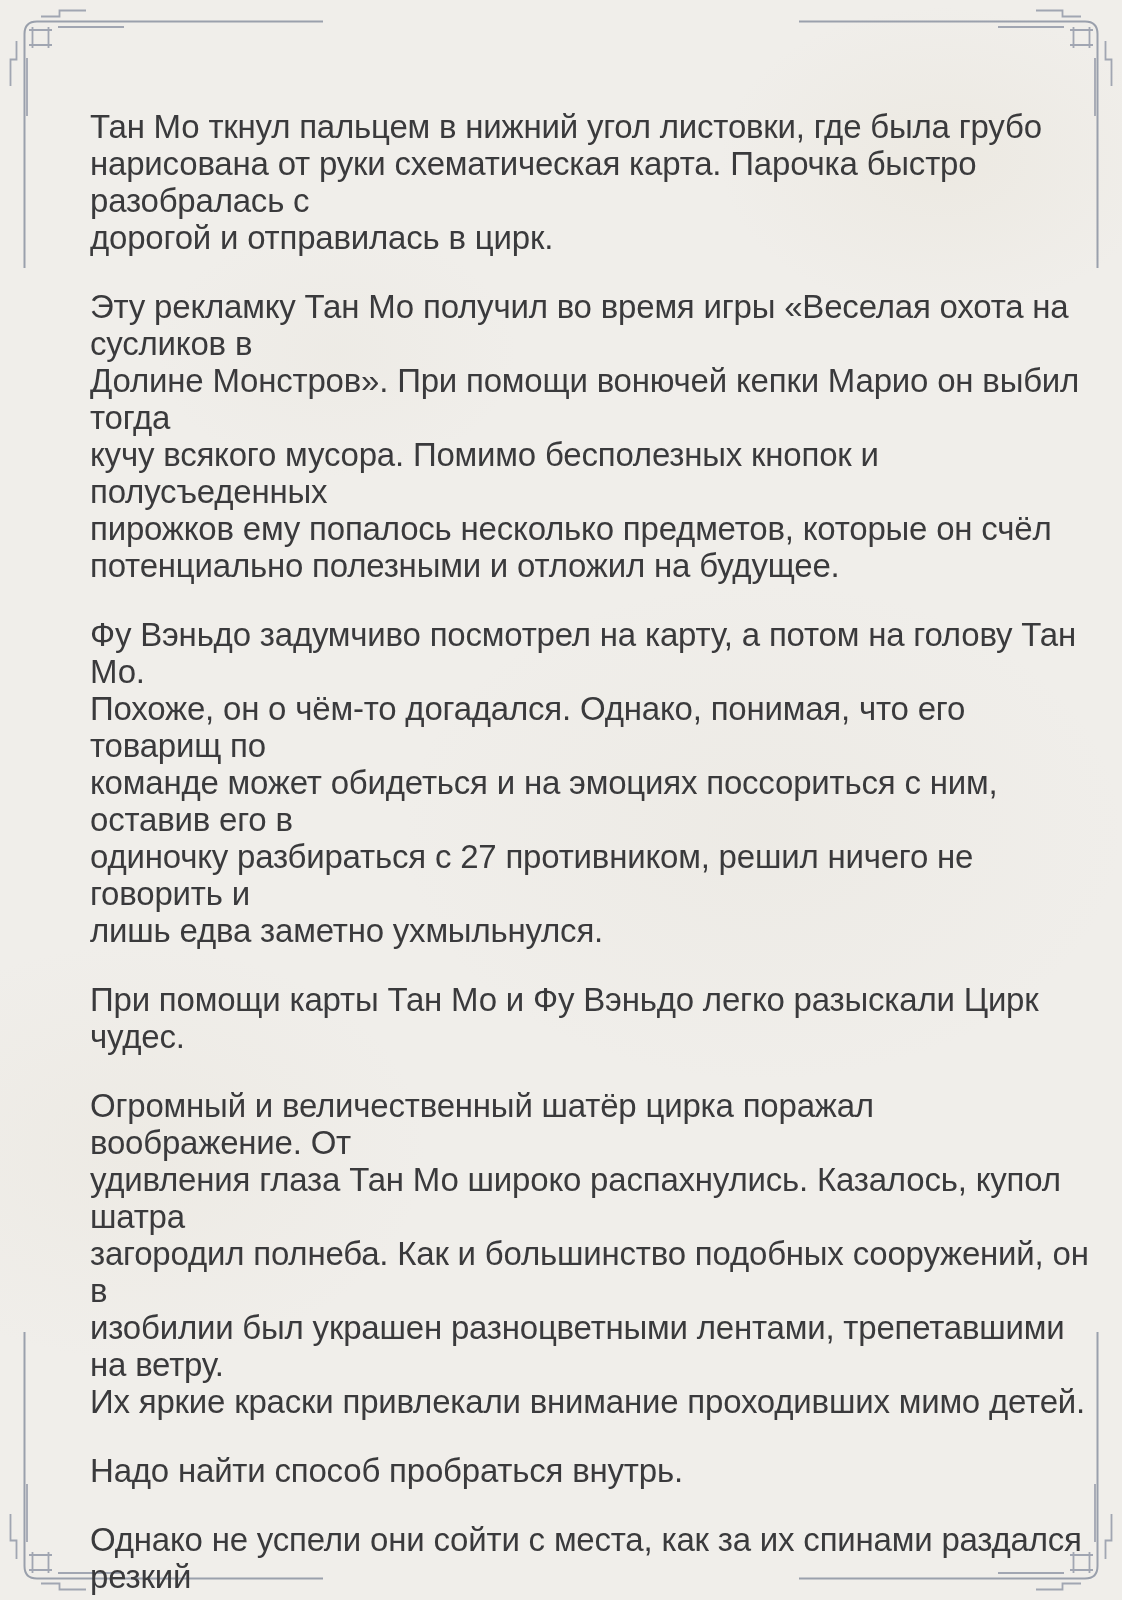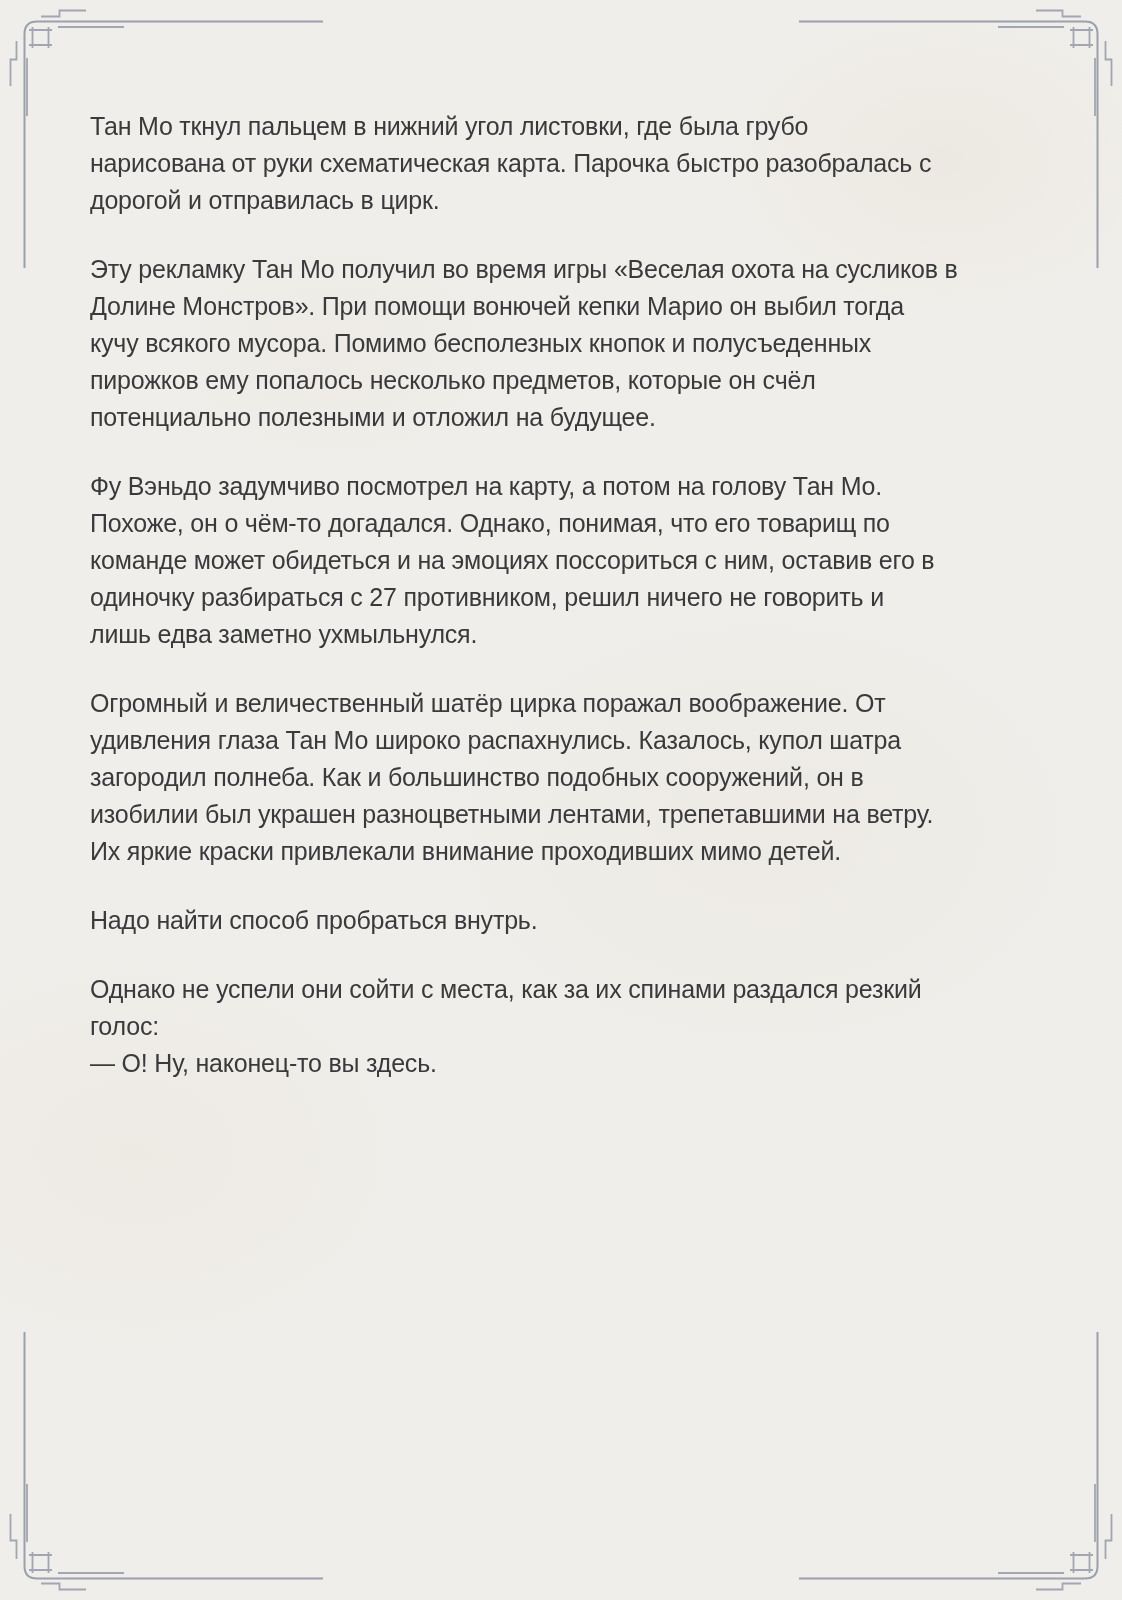--- a/index.html
+++ b/index.html
@@ -43,21 +43,21 @@
   .tr{top:0;right:0;transform:scaleX(-1);}
   .bl{bottom:0;left:0;transform:scaleY(-1);}
   .br{bottom:0;right:0;transform:scale(-1,-1);}
   .text{
     position:absolute;
     left:90px;top:108px;
     width:1000px;
   }
   .text p{
     margin:0 0 32px 0;
-    font-size:25px;
+    font-size:33px;
     line-height:37px;
     letter-spacing:-0.2px;
     white-space:pre-line;
     color:var(--ink);
   }
   .text p:last-child{margin-bottom:8px;}
 </style>
 </head>
 <body>
 
@@ -106,20 +106,21 @@
     <p>Эту рекламку Тан Мо получил во время игры «Веселая охота на сусликов в
 Долине Монстров». При помощи вонючей кепки Марио он выбил тогда
 кучу всякого мусора. Помимо бесполезных кнопок и полусъеденных
 пирожков ему попалось несколько предметов, которые он счёл
 потенциально полезными и отложил на будущее.</p>
     <p>Фу Вэньдо задумчиво посмотрел на карту, а потом на голову Тан Мо.
 Похоже, он о чём-то догадался. Однако, понимая, что его товарищ по
 команде может обидеться и на эмоциях поссориться с ним, оставив его в
 одиночку разбираться с 27 противником, решил ничего не говорить и
 лишь едва заметно ухмыльнулся.</p>
+    <p>При помощи карты Тан Мо и Фу Вэньдо легко разыскали Цирк чудес.</p>
     <p>Огромный и величественный шатёр цирка поражал воображение. От
 удивления глаза Тан Мо широко распахнулись. Казалось, купол шатра
 загородил полнеба. Как и большинство подобных сооружений, он в
 изобилии был украшен разноцветными лентами, трепетавшими на ветру.
 Их яркие краски привлекали внимание проходивших мимо детей.</p>
     <p>Надо найти способ пробраться внутрь.</p>
     <p>Однако не успели они сойти с места, как за их спинами раздался резкий
 голос:
 — О! Ну, наконец-то вы здесь.</p>
   </main>

